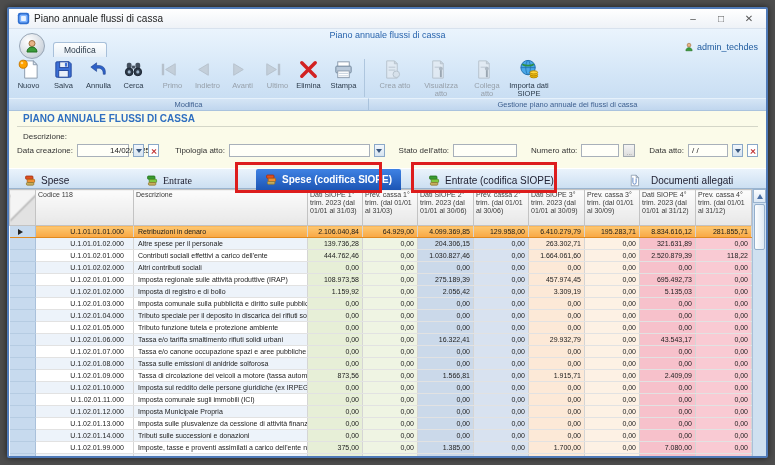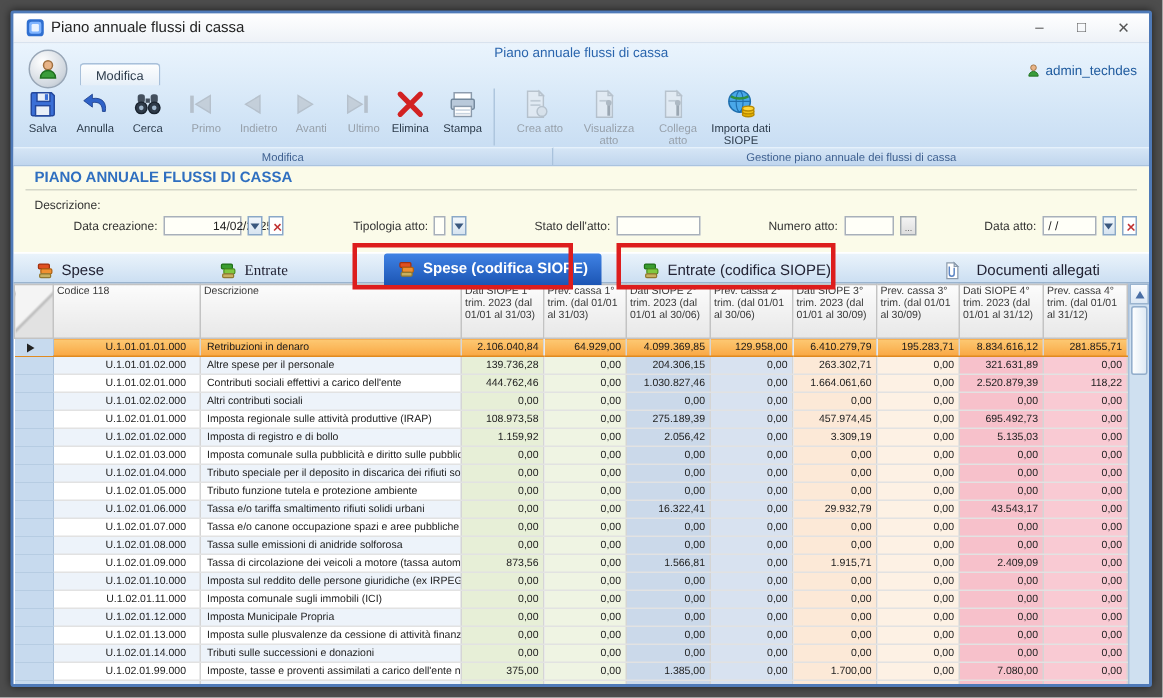--- a/index.html
+++ b/index.html
@@ -47,21 +47,21 @@
   .cap1 { width:360px; border-right:1px solid #a9c2dc; }
   .cap2 { flex:1; }
 
   
   .form-area { height:57px; background:#fbfbe9; padding:1px 8px 0 8px; position:relative; }
   .section-title { font-size:10px; font-weight:bold; color:#2f6fc0; padding:1px 6px 2px 6px; border-bottom:1px solid #d4d6c8; }
   .desc-row { display:flex; margin-top:3px; }
   .desc-label { width:112px; font-size:8px; color:#333; padding:2px 0 0 6px; }
   .desc-box { flex:1; height:25px; background:#fffff8; border:1px solid #b9bdae; font-size:8px; color:#222; padding:2px 3px; }
   .fields-row { display:flex; align-items:center; margin-top:3px; font-size:8px; color:#333; gap:4px; }
-  .f-label { white-space:nowrap;margin-left:32px; }
+  .f-label { white-space:nowrap; }
   .f-input { background:#fffff8; border:1px solid #a8b0ba; height:13px; font-size:8px; color:#222; padding:1px 3px; display:flex; align-items:center; }
   .dd-btn { width:11px; height:13px; background:linear-gradient(#f2f7fc,#d7e4f0); border:1px solid #8aa8c8; display:flex; align-items:center; justify-content:center; }
   .dd-btn::after { content:""; border-left:3px solid transparent; border-right:3px solid transparent; border-top:4px solid #3a587e; }
   .x-btn { width:11px; height:13px; background:#fff; border:1px solid #8aa8c8; position:relative; }
   .x-btn::before,.x-btn::after { content:""; position:absolute; left:2px; top:5.5px; width:6px; height:1.4px; background:#c03030; }
   .x-btn::before { transform:rotate(45deg); } .x-btn::after { transform:rotate(-45deg); }
   .ellipsis-btn { width:12px; height:13px; background:linear-gradient(#f4f4f4,#ddd); border:1px solid #a0a8b0; display:flex; align-items:flex-end; justify-content:center; font-size:6px; color:#666; }
 
   
   .tabstrip { position:relative; height:21px; background:linear-gradient(#eaf3fb,#ccdff2); border-top:1px solid #fff; border-bottom:1px solid #9ab4cf; }
@@ -126,20 +126,29 @@
     </div>
     <div class="orb">
       <svg viewBox="0 0 16 16">
           <circle cx="8" cy="5.5" r="3" fill="#e8b488" stroke="#a07040"></circle>
           <path d="M3 14c0-3 2.2-5 5-5s5 2 5 5z" fill="#3a9c3a" stroke="#207020"></path>
         </svg>
     </div>
     <div class="modifica-tab">Modifica</div>
     <div class="toolbar">
         <div class="tgroup">
+          <div class="tbtn">
+            <span class="ticon"><svg viewBox="0 0 24 24">
+                <path d="M8 3h9l4 4v14H8z" fill="#fff" stroke="#8a9aac"></path>
+                <path d="M17 3l4 4h-4z" fill="#dfe8f2" stroke="#8a9aac"></path>
+                <circle cx="6.5" cy="6.5" r="4.2" fill="#ffa200" stroke="#c47600"></circle>
+                <circle cx="5.2" cy="5.2" r="1.4" fill="#ffd890"></circle>
+              </svg></span>
+            <span class="tlabel">Nuovo</span>
+          </div>
           <div class="tbtn">
             <span class="ticon"><svg viewBox="0 0 24 24">
                 <path d="M4 5a1 1 0 011-1h13l2 2v13a1 1 0 01-1 1H5a1 1 0 01-1-1z" fill="#3b6fd6" stroke="#23479c"></path>
                 <rect x="8" y="4" width="9" height="6" fill="#e9eff8" stroke="#23479c"></rect>
                 <rect x="13.5" y="5" width="2.2" height="4" fill="#3b6fd6"></rect>
                 <rect x="7" y="13" width="10" height="7" fill="#e9eff8" stroke="#23479c"></rect>
               </svg></span>
             <span class="tlabel">Salva</span>
           </div>
           <div class="tbtn">

